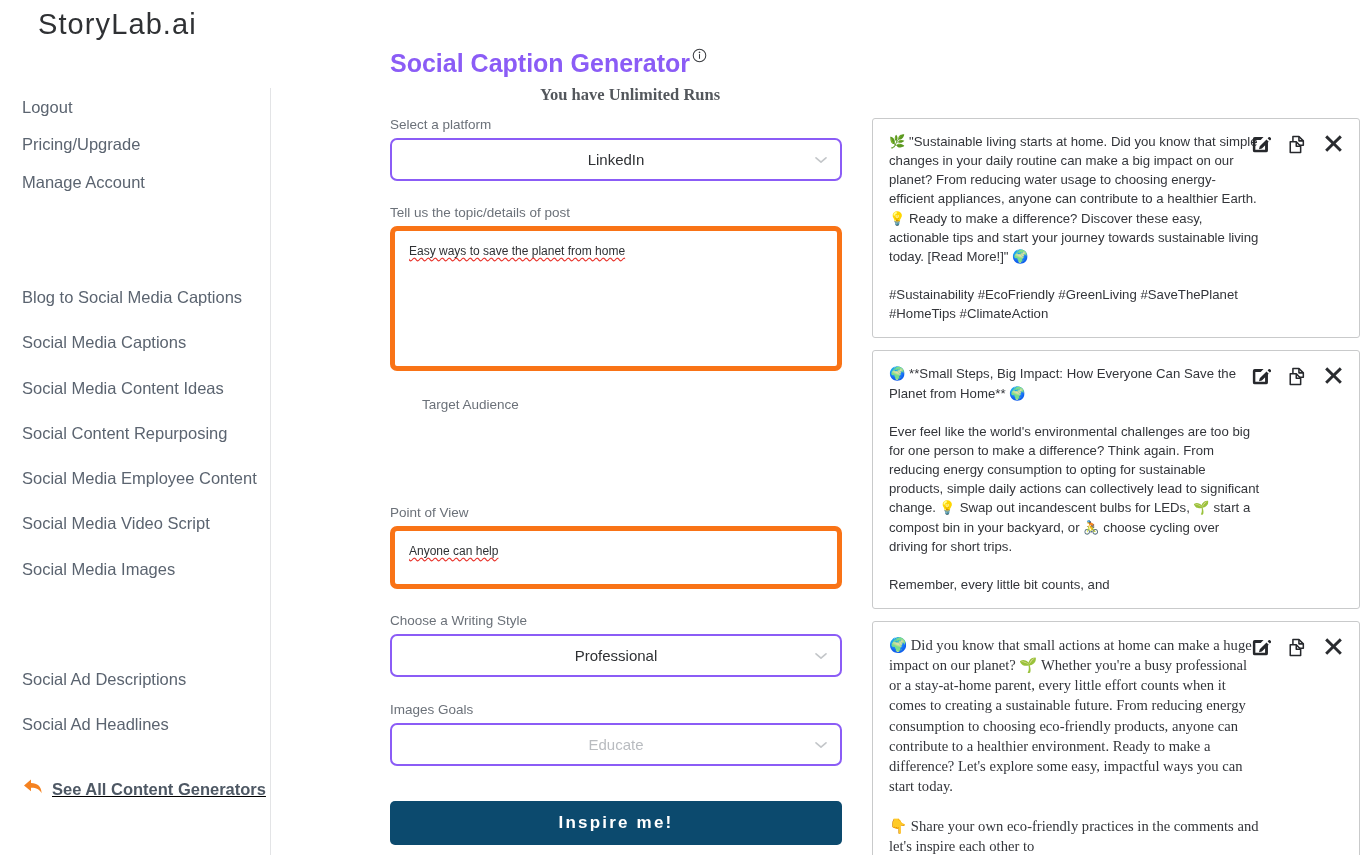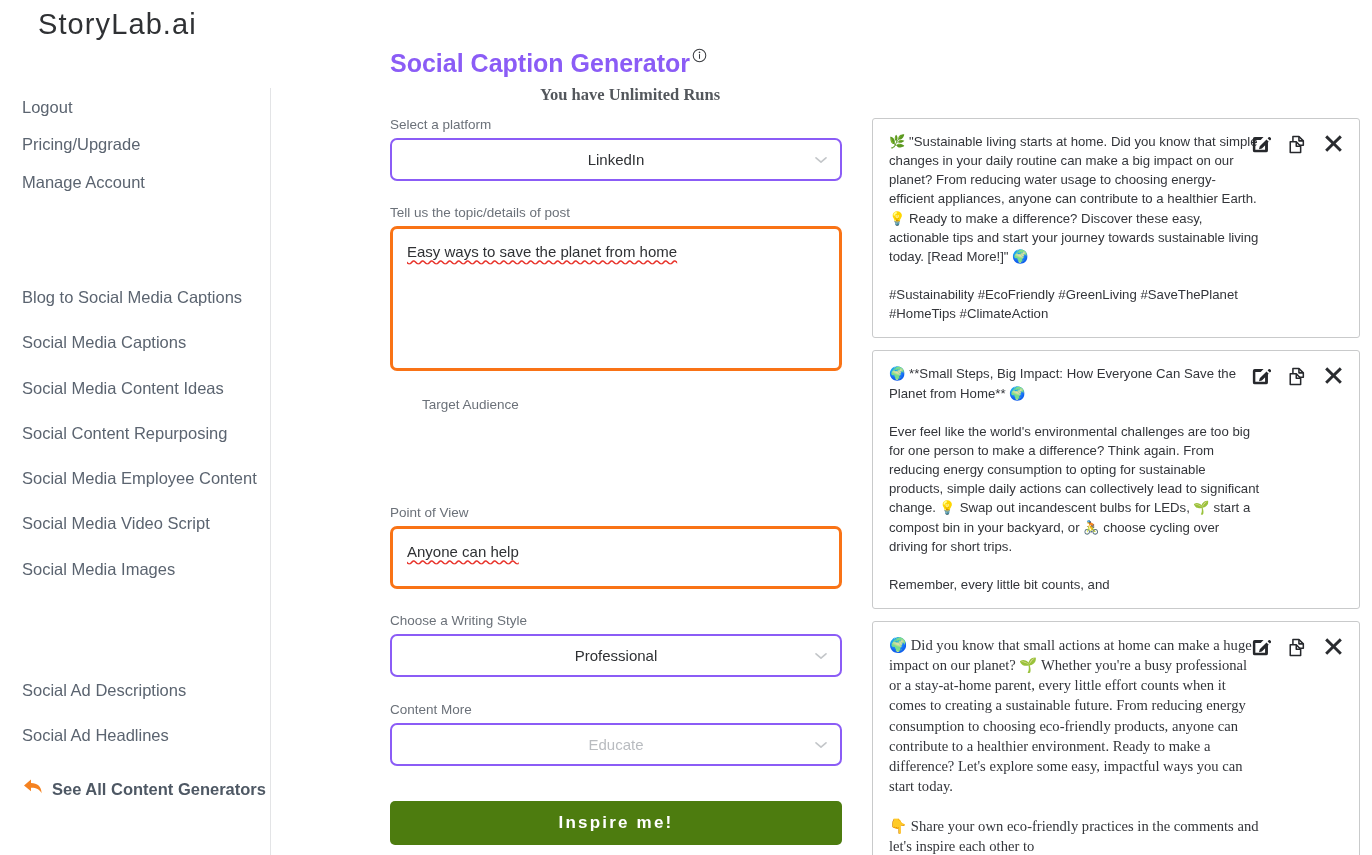--- a/index.html
+++ b/index.html
@@ -29,25 +29,25 @@
   }
   .nav-top { position: absolute; left: 22px; top: 96px; width: 240px; }
   .nav-top .nav-link { display: block; margin-bottom: 15px; }
   .nav-link {
     font-size: 16.5px; color: #5b6470; line-height: 1.35;
     text-decoration: none; cursor: pointer; white-space: nowrap;
   }
   .nav-mid { position: absolute; left: 22px; top: 286px; width: 250px; }
   .nav-mid .nav-link { display: block; margin-bottom: 23px; }
   .nav-bottom { position: absolute; left: 22px; top: 668px; width: 250px; }
-  .nav-bottom .nav-link { display: block; margin-bottom: 23px; margin-top: 11px; }
+  .nav-bottom .nav-link { display: block; margin-bottom: 23px; }
 
   .see-all {
     position: absolute; left: 22px; top: 778px;
-    display: flex; align-items: center; gap: 9px; cursor: pointer;
+    display: flex; align-items: center; gap: 9px; cursor: pointer; text-decoration: underline;
   }
   .see-all .label {
     font-size: 16.5px; font-weight: 700; color: #4e5864;
   }
   .back-arrow { display: block; }
   .page-title {
     position: absolute; left: 390px; top: 40px;
     font-size: 25px; font-weight: 700; color: #8b5cf6;
     white-space: nowrap;
   }
@@ -70,37 +70,37 @@
     display: flex; align-items: center; justify-content: center;
     font-size: 15px; color: #2f3134; cursor: pointer;
   }
   .select-box.placeholder { color: #b9bcc0; }
   .select-chevron {
     position: absolute; right: 13px; top: 50%;
     transform: translateY(-50%); line-height: 0;
   }
 
   .text-box {
-    width: 452px; border: 3px solid #f97316; border-radius: 7px;
+    width: 452px; border: 5px solid #f97316; border-radius: 7px;
     background: #fff; padding: 12px 14px 10px 14px;
-    font-size: 15px; color: #2f3134; line-height: 1.4;
+    font-size: 12px; color: #2f3134; line-height: 1.4;
     overflow: hidden;
   }
   .text-box.tall { height: 145px; }
   .text-box.short { height: 63px; }
   .misspell {
     text-decoration: underline wavy #e8322a;
     text-decoration-skip-ink: none;
     text-underline-offset: 2px;
   }
 
   .inspire-btn {
     position: absolute; left: 390px; top: 801px;
     width: 452px; height: 44px; border: none; border-radius: 5px;
-    background: #4d7c0f; color: #ffffff;
+    background: #0c4a6e; color: #ffffff;
     font-family: "Liberation Sans", sans-serif;
     font-size: 17px; font-weight: 700; letter-spacing: 2.2px;
     cursor: pointer;
   }
 
   
   .results { position: absolute; left: 872px; top: 118px; width: 488px; }
   .result-card {
     position: relative; border: 1px solid #c9cacb; border-radius: 3px;
     background: #fff; margin-bottom: 12px;
@@ -207,21 +207,21 @@
       <span>Professional</span>
       <span class="select-chevron">
         <svg width="12" height="8" viewBox="0 0 12 8">
             <path d="M1 1.8 L6 6.2 L11 1.8" fill="none" stroke="#c3c6c9" stroke-width="1.6" stroke-linecap="round" stroke-linejoin="round"></path>
           </svg>
       </span>
     </div>
   </div>
 
   <div class="field" style="top:702px;">
-    <label class="field-label">Content More</label>
+    <label class="field-label">Images Goals</label>
     <div class="select-box placeholder">
       <span>Educate</span>
       <span class="select-chevron">
         <svg width="12" height="8" viewBox="0 0 12 8">
             <path d="M1 1.8 L6 6.2 L11 1.8" fill="none" stroke="#c3c6c9" stroke-width="1.6" stroke-linecap="round" stroke-linejoin="round"></path>
           </svg>
       </span>
     </div>
   </div>
 

